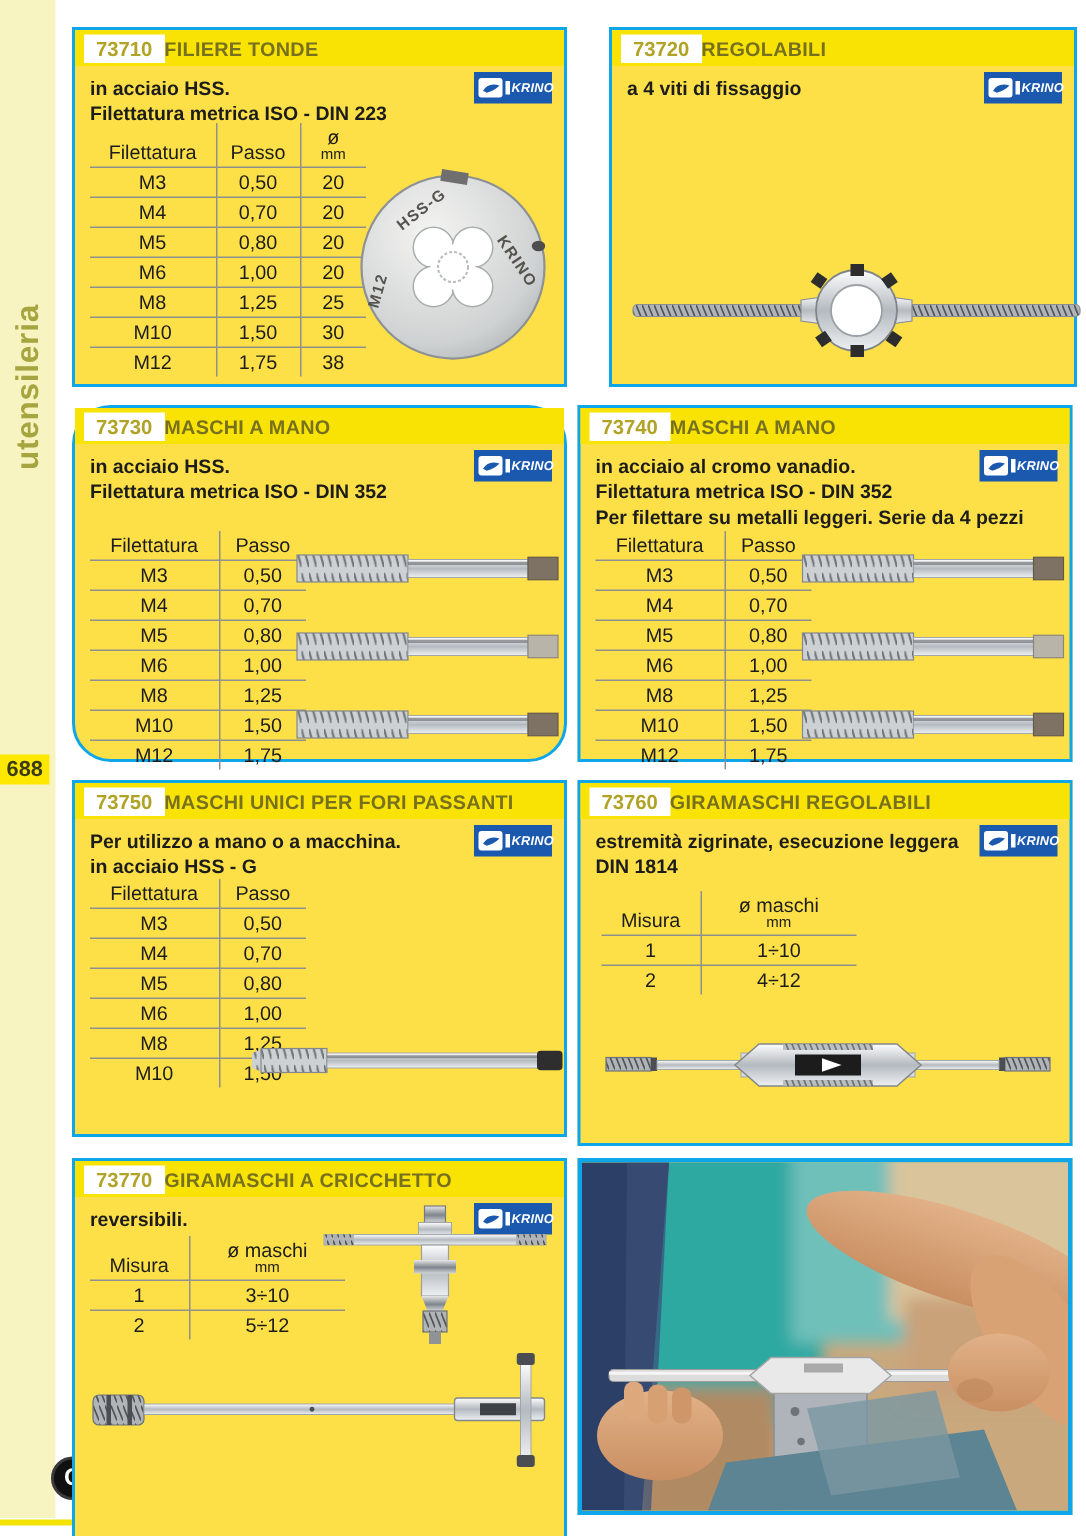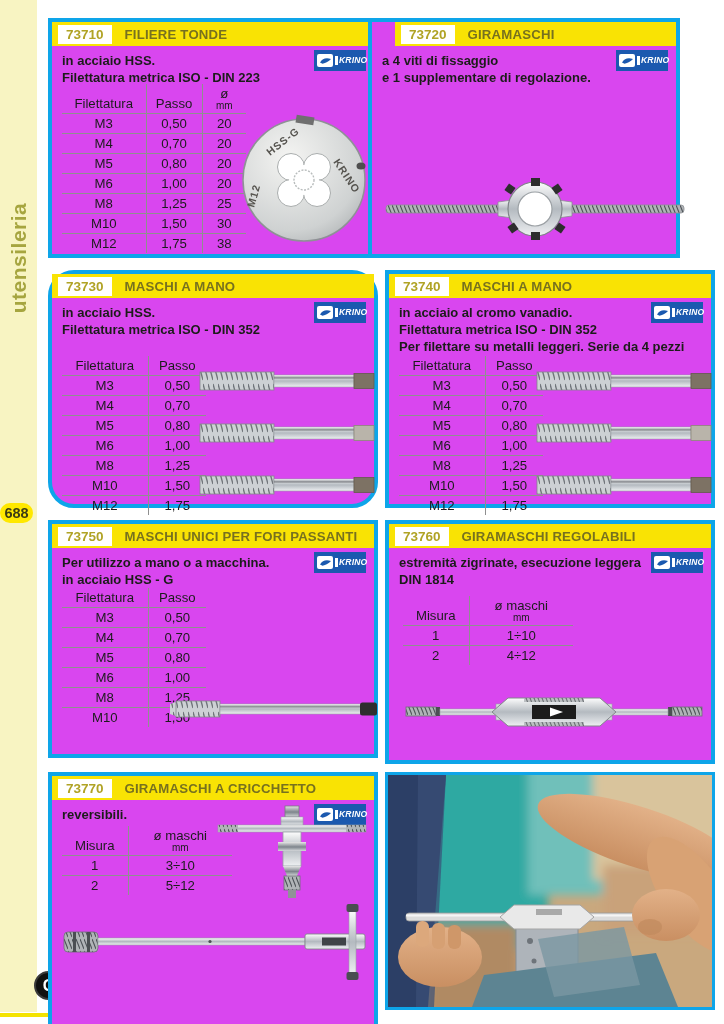--- a/index.html
+++ b/index.html
@@ -7,42 +7,42 @@
   .page { position:relative; width:724px; height:1024px; background:#ffffff;
           font-family:"Liberation Sans", sans-serif; overflow:hidden; }
 
   
   .sidebar { position:absolute; left:0; top:0; width:37px; height:1012px; background:#f8f4c2; }
   .sidebar-label { position:absolute; left:19px; top:258px;
         transform:translate(-50%,-50%) rotate(-90deg); white-space:nowrap;
         font-size:21px; font-weight:700; color:#a6a53f; letter-spacing:.5px; }
   .page-num { position:absolute; left:0; top:503px; width:33px; height:20px; background:#ffe800;
         color:#3c3c14; font-weight:700; font-size:14.5px;
-        display:flex; align-items:center; justify-content:center;border-radius:15px; }
+        display:flex; align-items:center; justify-content:center; }
   .sidebar-footline { position:absolute; left:0; top:1013px; width:112px; height:4px; background:#f4e300; }
   .c-logo { position:absolute; left:34px; top:971px; width:29px; height:29px; border-radius:50%;
         background:#101010; color:#ffffff; border:2px solid #3a3a3a;
         display:flex; align-items:center; justify-content:center;
         font-weight:700; font-size:16px; }
 
   
-  .panel { position:absolute; background:#d946ef; border:4px solid #0ea5e9; }
+  .panel { position:absolute; background:#fde047; border:2px solid #0ea5e9; }
   #panel-73710 { left:48px;  top:18px;  width:330px; height:240px; }
-  #panel-73720 { left:368px; top:18px;  width:312px; height:240px;padding-left:23px; }
+  #panel-73720 { left:406px; top:18px;  width:312px; height:240px; }
   #panel-73730 { left:48px;  top:270px; width:330px; height:238px;border-radius:26px; }
   #panel-73740 { left:385px; top:270px; width:330px; height:238px; }
   #panel-73750 { left:48px;  top:520px; width:330px; height:238px; }
   #panel-73760 { left:385px; top:520px; width:330px; height:244px; }
   #panel-73770 { left:48px;  top:772px; width:330px; height:306px; }
   #photo-panel { left:385px; top:772px; width:330px; height:238px; border-width:3px; }
 
   .panel-header { height:24px; background:#f9e304; display:flex; align-items:center; }
   .code-box { margin-left:6px; background:#ffffff; height:19px; padding:0 8px;
         display:flex; align-items:center; font-weight:700; font-size:13.5px; color:#b0a325; }
-  .panel-title { margin-left:13px; font-weight:700; font-size:13.2px; color:#77711f; letter-spacing:.2px; }
+  .panel-title { font-weight:700; font-size:13.2px; color:#77711f; letter-spacing:.2px; }
 
   .desc { position:absolute; left:10px; top:30px; font-size:13px; color:#1c1c1a; line-height:17px; white-space:nowrap;font-weight:bold; }
 
   
   .krino { position:absolute; top:28px; right:8px; width:52px; height:21px; background:#1b59af;
         display:flex; align-items:center; padding:2px 3px; gap:2px; }
   .krino-bird { width:16px; height:13px; background:#ffffff; border-radius:2px;
         display:flex; align-items:center; justify-content:center; flex:none; }
   .krino-bird svg { width:13px; height:10px; }
   .krino-word { color:#ffffff; font-weight:700; font-size:8.5px; font-style:italic; letter-spacing:.2px;
@@ -215,25 +215,24 @@
       <circle cx="74" cy="72" r="10" fill="none" stroke="#b9bdbd" stroke-width="1.4" stroke-dasharray="2,1.4"></circle>
       <text class="die-mark" x="40" y="48" transform="rotate(-38 40 48)">HSS-G</text>
       <text class="die-mark" x="103" y="54" transform="rotate(56 103 54)">KRINO</text>
       <text class="die-mark" x="24" y="100" transform="rotate(-74 24 100)">M12</text>
     </svg>
   </div>
 
   <div class="panel" id="panel-73720">
     <div class="panel-header">
       <span class="code-box">73720</span>
-      <span class="panel-title">GIRAMASCHI</span>
+      <span class="panel-title">REGOLABILI</span>
     </div>
     <div class="desc">
       <div>a 4 viti di fissaggio</div>
-      <div>e 1 supplementare di regolazione.</div>
     </div>
     <div class="krino">
       <span class="krino-bird">
         <svg viewBox="0 0 13 10">
             <path d="M1 6.5 C3.5 2.5, 7 1.5, 12 3 C9.5 5.5, 7 7, 3.5 7.8 Z" fill="#1b59af"></path>
           </svg>
       </span>
       <span class="krino-word">KRINO</span>
     </div>
     <svg class="img" id="diestock-img" viewBox="0 0 310 82">

